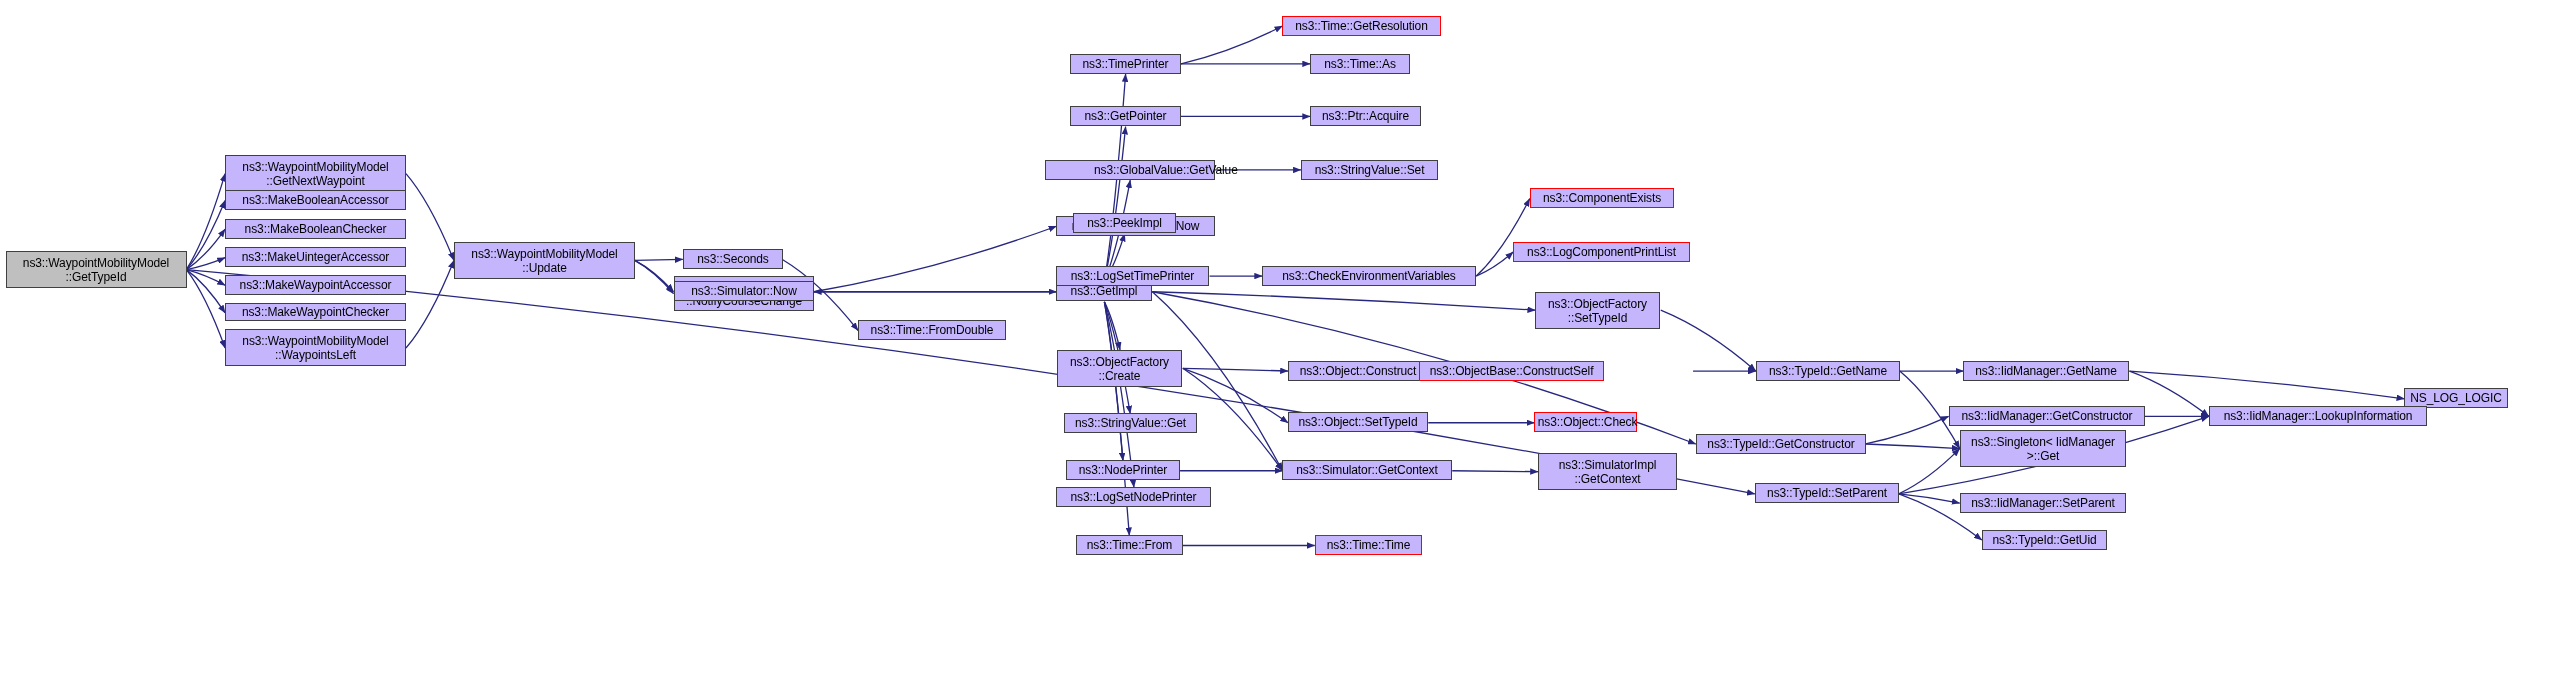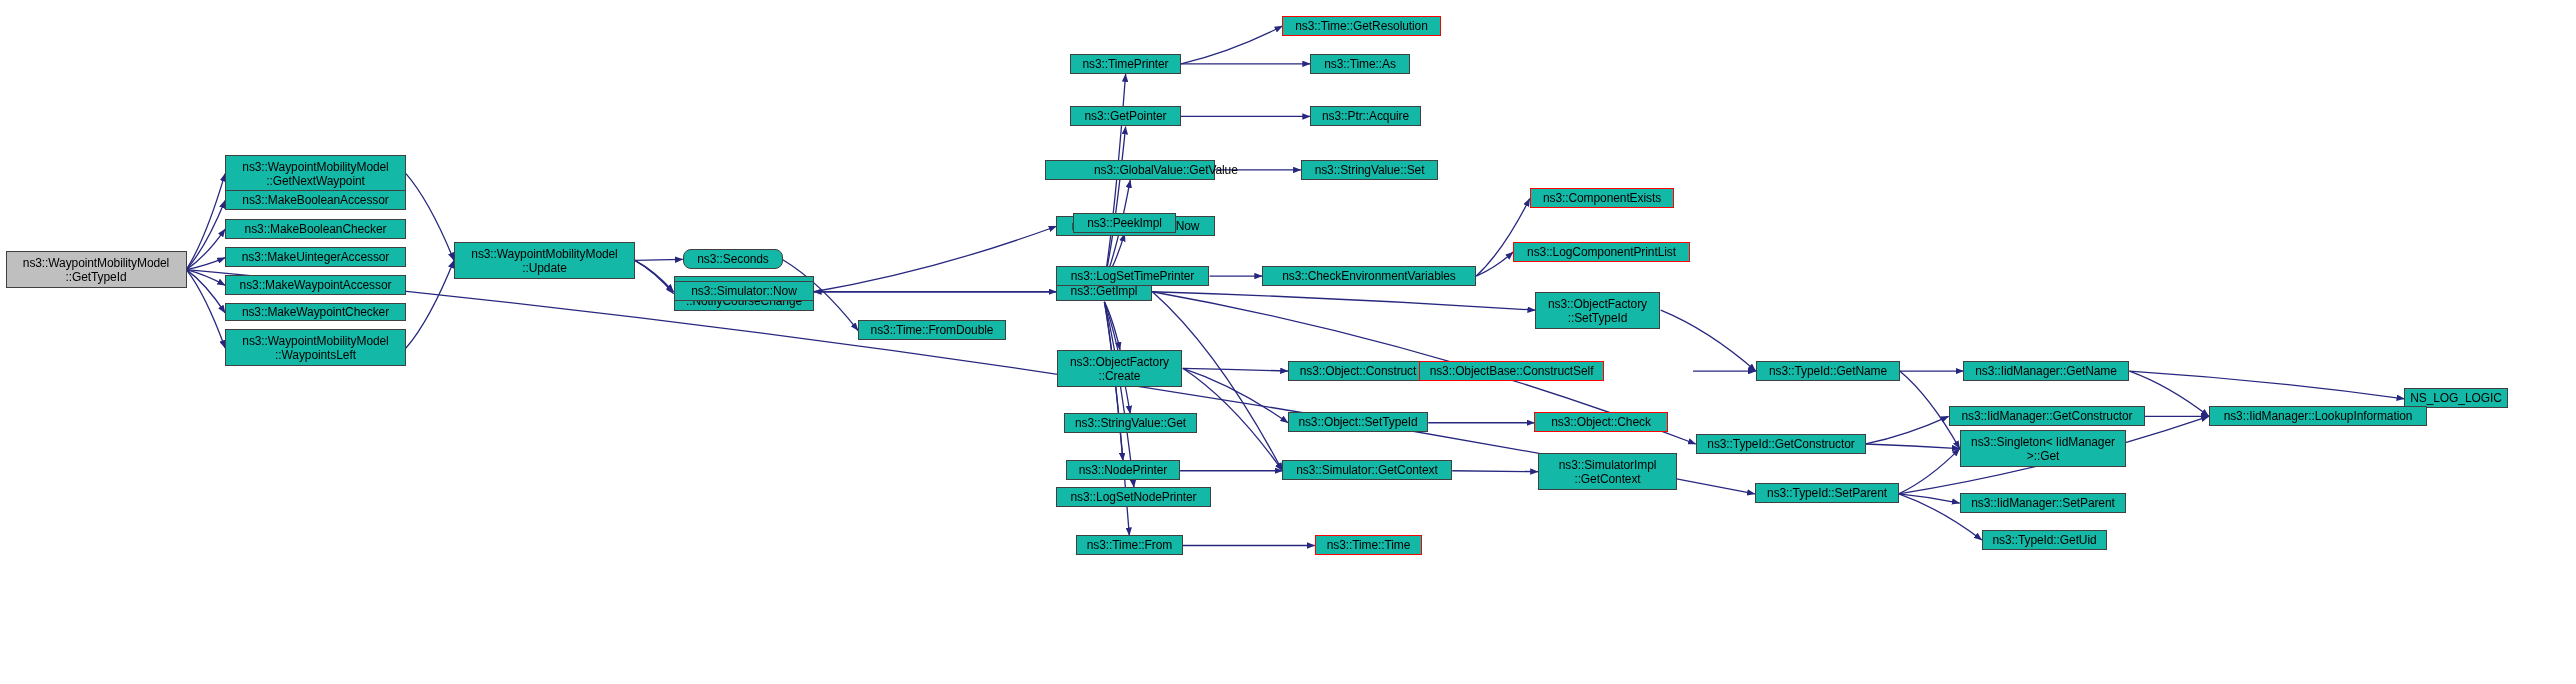--- a/index.html
+++ b/index.html
@@ -24,21 +24,21 @@
     height: 685px;
     pointer-events: none;
   }
   .node {
     position: absolute;
     box-sizing: border-box;
     display: flex;
     align-items: center;
     justify-content: center;
     text-align: center;
-    background: #14b8a6;
+    background: #c4b5fd;
     border: 0.9px solid #404040;
     color: #000000;
     font-size: 12px;
     line-height: 14px;
     letter-spacing: -0.1px;
     white-space: pre-line;
     padding: 0 2.8px;
     z-index: 5;
   }
   .node.red {
@@ -132,21 +132,21 @@
 ::GetNextWaypoint</span></div>
       <div class="node" style="left: 225px; top: 190px; width: 181px; height: 20px;"><span class="node-label">ns3::MakeBooleanAccessor</span></div>
       <div class="node" style="left: 225px; top: 219px; width: 181px; height: 20px;"><span class="node-label">ns3::MakeBooleanChecker</span></div>
       <div class="node" style="left: 225px; top: 247px; width: 181px; height: 20px;"><span class="node-label">ns3::MakeUintegerAccessor</span></div>
       <div class="node" style="left: 225px; top: 275px; width: 181px; height: 20px;"><span class="node-label">ns3::MakeWaypointAccessor</span></div>
       <div class="node" style="left: 225px; top: 303px; width: 181px; height: 18px; align-items: center;"><span class="node-label">ns3::MakeWaypointChecker</span></div>
       <div class="node" style="left: 225px; top: 329px; width: 181px; height: 37px;"><span class="node-label">ns3::WaypointMobilityModel
 ::WaypointsLeft</span></div>
       <div class="node" style="left: 454px; top: 242px; width: 181px; height: 37px;"><span class="node-label">ns3::WaypointMobilityModel
 ::Update</span></div>
-      <div class="node" style="left: 683px; top: 249px; width: 100px; height: 20px; border-radius: 8px;"><span class="node-label">ns3::Seconds</span></div>
+      <div class="node" style="left: 683px; top: 249px; width: 100px; height: 20px;"><span class="node-label">ns3::Seconds</span></div>
       <div class="node" style="left: 674px; top: 276px; width: 140px; height: 35px;"><span class="node-label">ns3::MobilityModel
 ::NotifyCourseChange</span></div>
       <div class="node" style="left: 858px; top: 320px; width: 148px; height: 20px;"><span class="node-label">ns3::Time::FromDouble</span></div>
       <div class="node" style="left: 674px; top: 281px; width: 140px; height: 20px;"><span class="node-label">ns3::Simulator::Now</span></div>
       <div class="node" style="left: 1056px; top: 216px; width: 159px; height: 20px;"><span class="node-label">ns3::SimulatorImpl::Now</span></div>
       <div class="node" style="left: 1056px; top: 281px; width: 96px; height: 20px;"><span class="node-label">ns3::GetImpl</span></div>
       <div class="node" style="left: 1070px; top: 54px; width: 111px; height: 20px;"><span class="node-label">ns3::TimePrinter</span></div>
       <div class="node red" style="left: 1282px; top: 15.7px; width: 159px; height: 20px;"><span class="node-label">ns3::Time::GetResolution</span></div>
       <div class="node" style="left: 1310px; top: 54px; width: 100px; height: 20px;"><span class="node-label">ns3::Time::As</span></div>
       <div class="node" style="left: 1070px; top: 106px; width: 111px; height: 20px;"><span class="node-label">ns3::GetPointer</span></div>
@@ -158,21 +158,21 @@
       <div class="node" style="left: 1262px; top: 266px; width: 214px; height: 20px;"><span class="node-label">ns3::CheckEnvironmentVariables</span></div>
       <div class="node red" style="left: 1530px; top: 188px; width: 144px; height: 20px;"><span class="node-label">ns3::ComponentExists</span></div>
       <div class="node red" style="left: 1513px; top: 242px; width: 177px; height: 20px;"><span class="node-label">ns3::LogComponentPrintList</span></div>
       <div class="node" style="left: 1535px; top: 292px; width: 125px; height: 37px;"><span class="node-label">ns3::ObjectFactory
 ::SetTypeId</span></div>
       <div class="node" style="left: 1057px; top: 350px; width: 125px; height: 37px;"><span class="node-label">ns3::ObjectFactory
 ::Create</span></div>
       <div class="node" style="left: 1288px; top: 361px; width: 140px; height: 20px;"><span class="node-label">ns3::Object::Construct</span></div>
       <div class="node red" style="left: 1419px; top: 361px; width: 185px; height: 20px;"><span class="node-label">ns3::ObjectBase::ConstructSelf</span></div>
       <div class="node" style="left: 1288px; top: 412px; width: 140px; height: 20px;"><span class="node-label">ns3::Object::SetTypeId</span></div>
-      <div class="node red" style="left: 1534px; top: 412px; width: 134px; height: 20px;"><span class="node-label">ns3::Object::Check</span></div>
+      <div class="node red" style="left: 1534px; top: 412px; width: 103px; height: 20px;"><span class="node-label">ns3::Object::Check</span></div>
       <div class="node" style="left: 1064px; top: 413px; width: 133px; height: 20px;"><span class="node-label">ns3::StringValue::Get</span></div>
       <div class="node" style="left: 1756px; top: 361px; width: 144px; height: 20px;"><span class="node-label">ns3::TypeId::GetName</span></div>
       <div class="node" style="left: 1963px; top: 361px; width: 166px; height: 20px;"><span class="node-label">ns3::IidManager::GetName</span></div>
       <div class="node" style="left: 2404px; top: 388px; width: 104px; height: 20px;"><span class="node-label">NS_LOG_LOGIC</span></div>
       <div class="node" style="left: 1949px; top: 406px; width: 196px; height: 20px;"><span class="node-label">ns3::IidManager::GetConstructor</span></div>
       <div class="node" style="left: 2209px; top: 406px; width: 218px; height: 20px;"><span class="node-label">ns3::IidManager::LookupInformation</span></div>
       <div class="node" style="left: 1696px; top: 434px; width: 170px; height: 20px;"><span class="node-label">ns3::TypeId::GetConstructor</span></div>
       <div class="node" style="left: 1960px; top: 430px; width: 166px; height: 37px;"><span class="node-label">ns3::Singleton&lt; IidManager
 &gt;::Get</span></div>
       <div class="node" style="left: 1066px; top: 460px; width: 114px; height: 20px;"><span class="node-label">ns3::NodePrinter</span></div>

